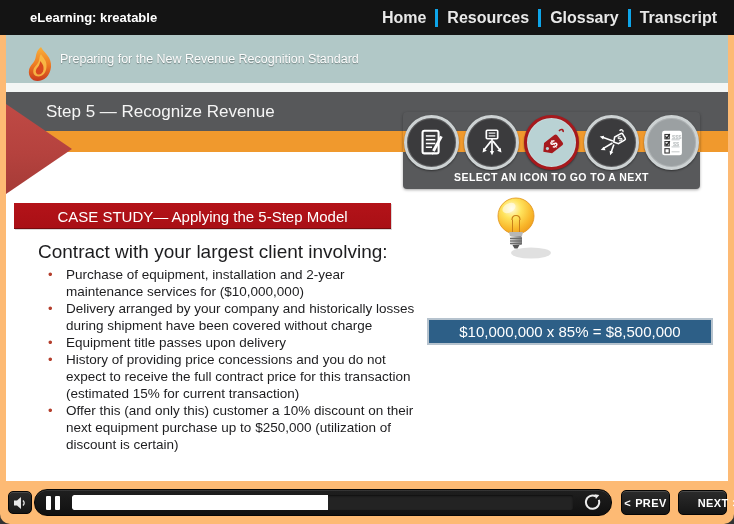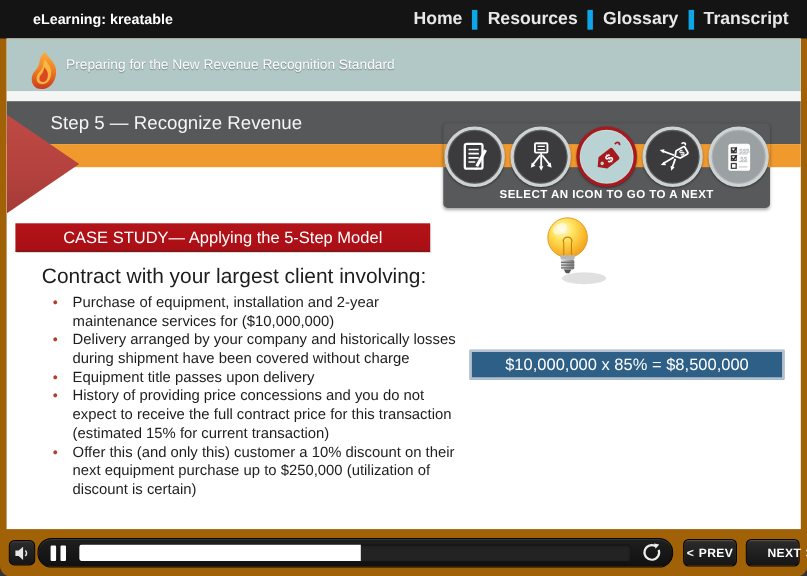--- a/index.html
+++ b/index.html
@@ -1,26 +1,26 @@
 <!DOCTYPE html>
 <html><head>
 <meta charset="utf-8">
 <style>
   * { margin:0; padding:0; box-sizing:border-box; }
   html,body { background:#333; font-family:"Liberation Sans","DejaVu Sans",sans-serif; }
-  #app { position:relative; width:734px; height:524px; background:#a16207;
+  #app { position:relative; width:734px; height:524px; background:#fdba74;
          border-radius:0 0 10px 10px; overflow:hidden; }
 
   
   .topbar { position:absolute; left:0; top:0; width:734px; height:35px; background:#141414; }
   .app-title { position:absolute; left:30px; top:0; height:35px; display:flex; align-items:center;
                color:#fff; font-size:13px; font-weight:bold; }
   .topnav { position:absolute; right:8px; top:0; height:35px; display:flex; align-items:center; }
   .topnav .nav-item { color:#e8e8e8; font-size:16px; font-weight:bold; padding:0 9px; cursor:pointer; }
-  .topnav .nav-item + .nav-item { border-left:5px solid #0ea5e9; }
+  .topnav .nav-item + .nav-item { border-left:3px solid #0ea5e9; }
 
   
   .stage { position:absolute; left:6px; top:35px; width:722px; height:446px; background:#fff; overflow:hidden; }
 
   .teal-band   { position:absolute; left:0; top:0;   width:722px; height:48px; background:#b1c8c7; }
   .light-strip { position:absolute; left:0; top:48px; width:722px; height:9px;  background:#f3f6f5; }
   .gray-band   { position:absolute; left:0; top:57px; width:722px; height:39px; background:#57585a; }
   .orange-band { position:absolute; left:0; top:96px; width:722px; height:21px; background:#f0992d; }
 
   .flame { position:absolute; left:21px; top:11px; }

